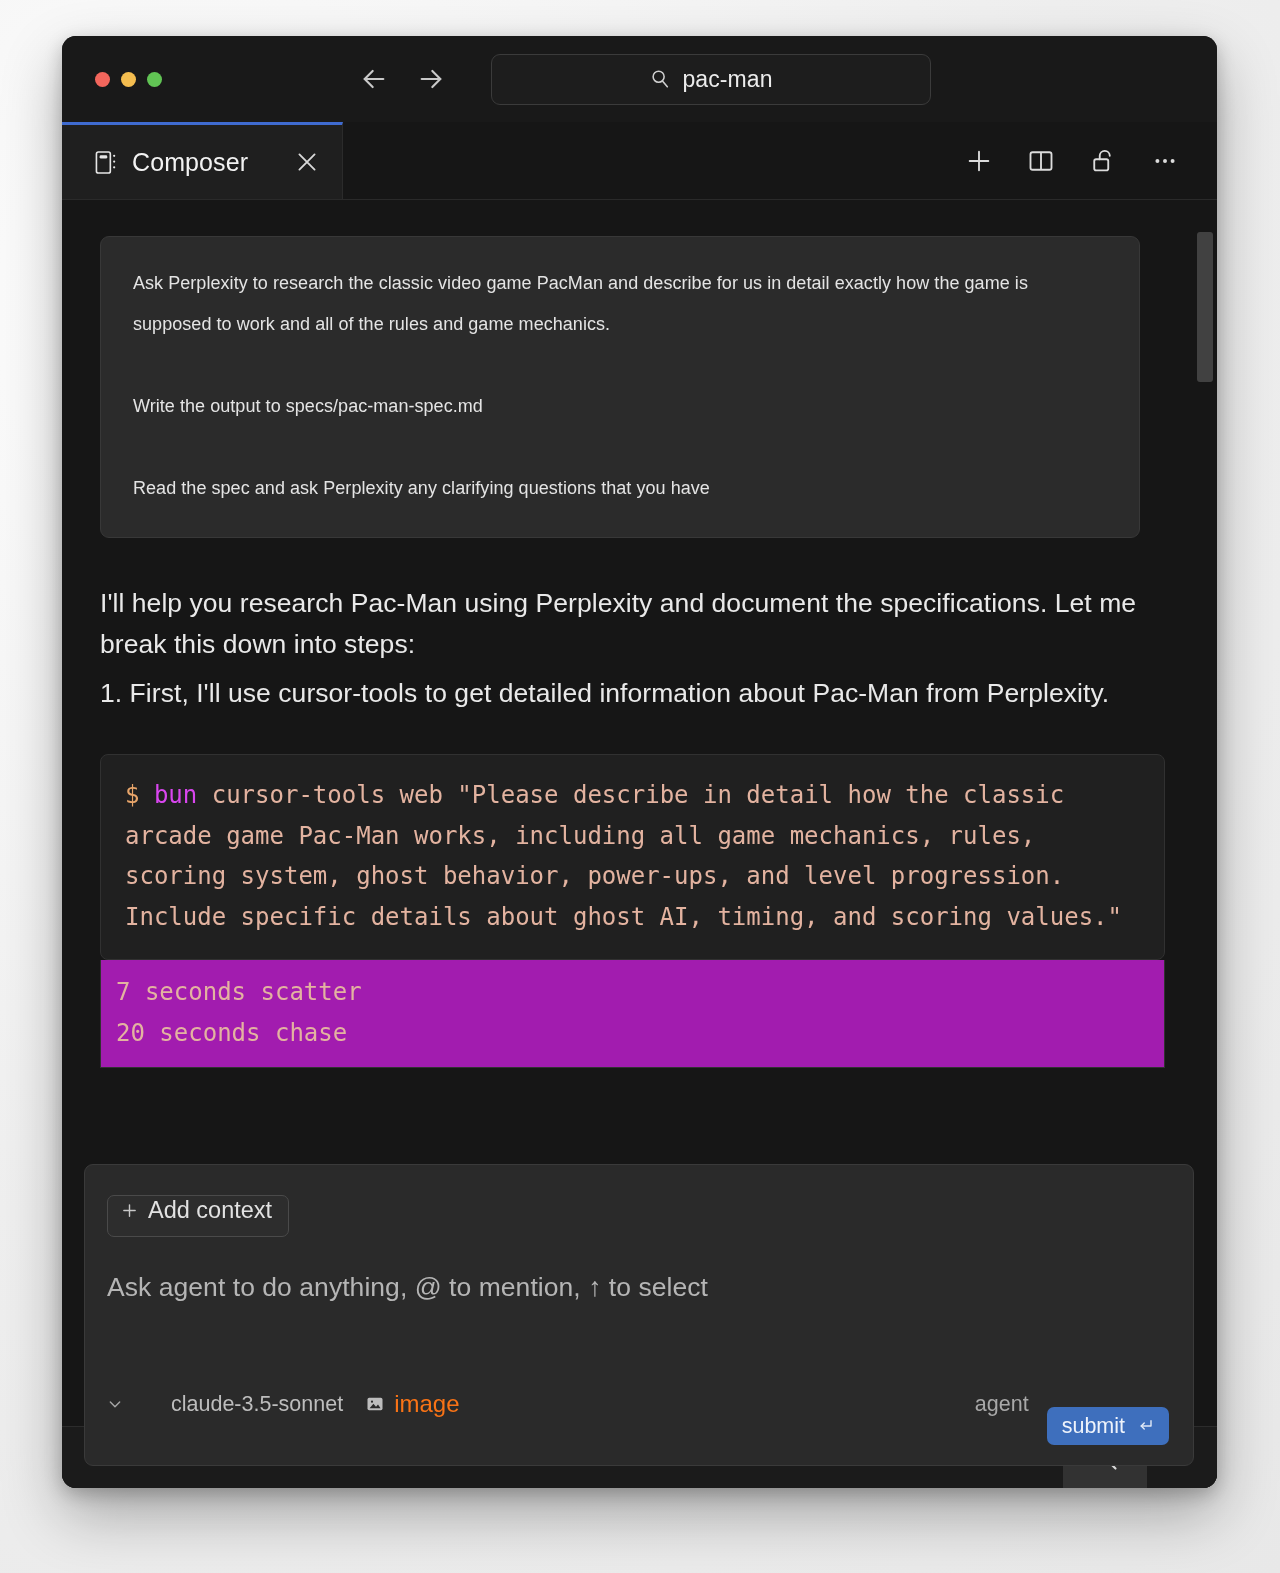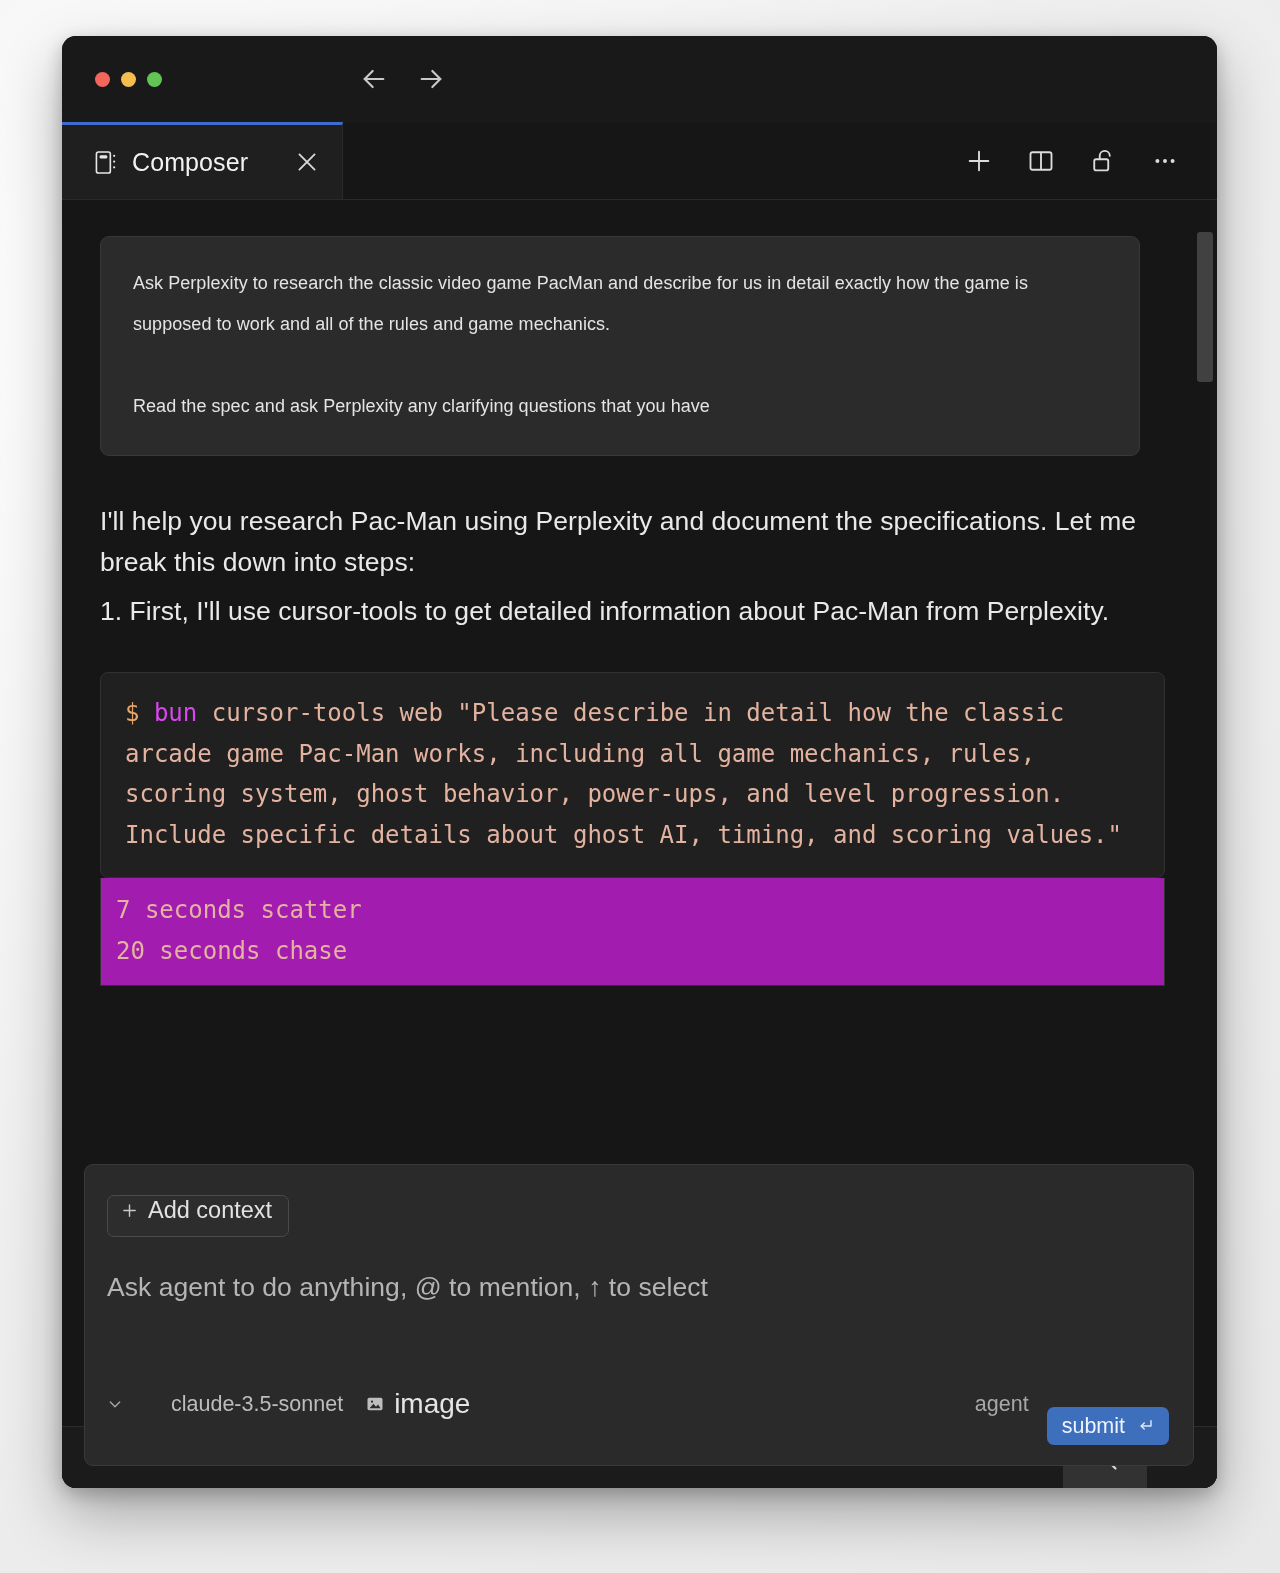--- a/index.html
+++ b/index.html
@@ -320,21 +320,21 @@
   }
   .chev-down { width: 16px; height: 16px; color: #a6a6a6; }
   .model-name { font-size: 21.5px; color: #bdbdbd; margin-left: 38px; }
   .img-chip {
     display: flex;
     align-items: center;
     gap: 9px;
     margin-left: 22px;
   }
   .img-icon { width: 20px; height: 20px; color: #bdbdbd; }
-  .img-label { font-size: 28px; color: #e5e5e5; }
+  .img-label { font-size: 24px; color: #f97316; }
 
   .foot-right {
     margin-left: auto;
     display: flex;
     align-items: center;
     gap: 18px;
   }
   .mode-label { font-size: 21.5px; color: #a8a8a8; }
   .submit-btn {
     display: flex;
@@ -394,20 +394,27 @@
         </svg>
       </div>
       <div class="arrow">
         <svg viewBox="0 0 24 24" fill="none" stroke="currentColor" stroke-width="1.6" stroke-linecap="round" stroke-linejoin="round">
           <path d="M5 12h14"></path>
             <path d="M13 6l6 6-6 6"></path>
         </svg>
       </div>
     </div>
 
+    <div class="searchbar">
+      <svg class="mag" viewBox="0 0 24 24" fill="none" stroke="currentColor" stroke-width="1.7" stroke-linecap="round">
+        <circle cx="10.5" cy="9.5" r="6"></circle>
+          <path d="M14.9 14.4L20 20.5"></path>
+      </svg>
+      <span class="search-text">pac-man</span>
+    </div>
   </div>
 
   <div class="tabstrip">
 
     <div class="tab">
       <svg class="tab-icon" viewBox="0 0 24 26" fill="none" stroke="currentColor" stroke-width="1.7">
         <rect x="1.5" y="2" width="14.5" height="22" rx="2"></rect>
         <rect x="4.8" y="5.4" width="8" height="3.4" rx="1.4" fill="currentColor" stroke="none"></rect>
         <circle cx="20" cy="6" r="1.15" fill="currentColor" stroke="none"></circle>
         <circle cx="20" cy="12" r="1.15" fill="currentColor" stroke="none"></circle>
@@ -438,20 +445,21 @@
       </svg>
     </div>
   </div>
 
   <div class="content">
 
     <div class="scrollpane">
 
       <div class="prompt-bubble">
         <p>Ask Perplexity to research the classic video game PacMan and describe for us in detail exactly how the game is supposed to work and all of the rules and game mechanics.</p>
+        <p>Write the output to specs/pac-man-spec.md</p>
         <p>Read the spec and ask Perplexity any clarifying questions that you have</p>
       </div>
 
       <div class="assistant">
         <p>I'll help you research Pac-Man using Perplexity and document the specifications. Let me break this down into steps:</p>
         <p>1. First, I'll use cursor-tools to get detailed information about Pac-Man from Perplexity.</p>
       </div>
 
       <div class="codeblock"><span class="sh-dollar">$</span> <span class="sh-cmd">bun</span><span> cursor-tools web "Please describe in detail how the classic arcade game Pac-Man works, including all game mechanics, rules, scoring system, ghost behavior, power-ups, and level progression. Include specific details about ghost AI, timing, and scoring values."</span></div>
 

